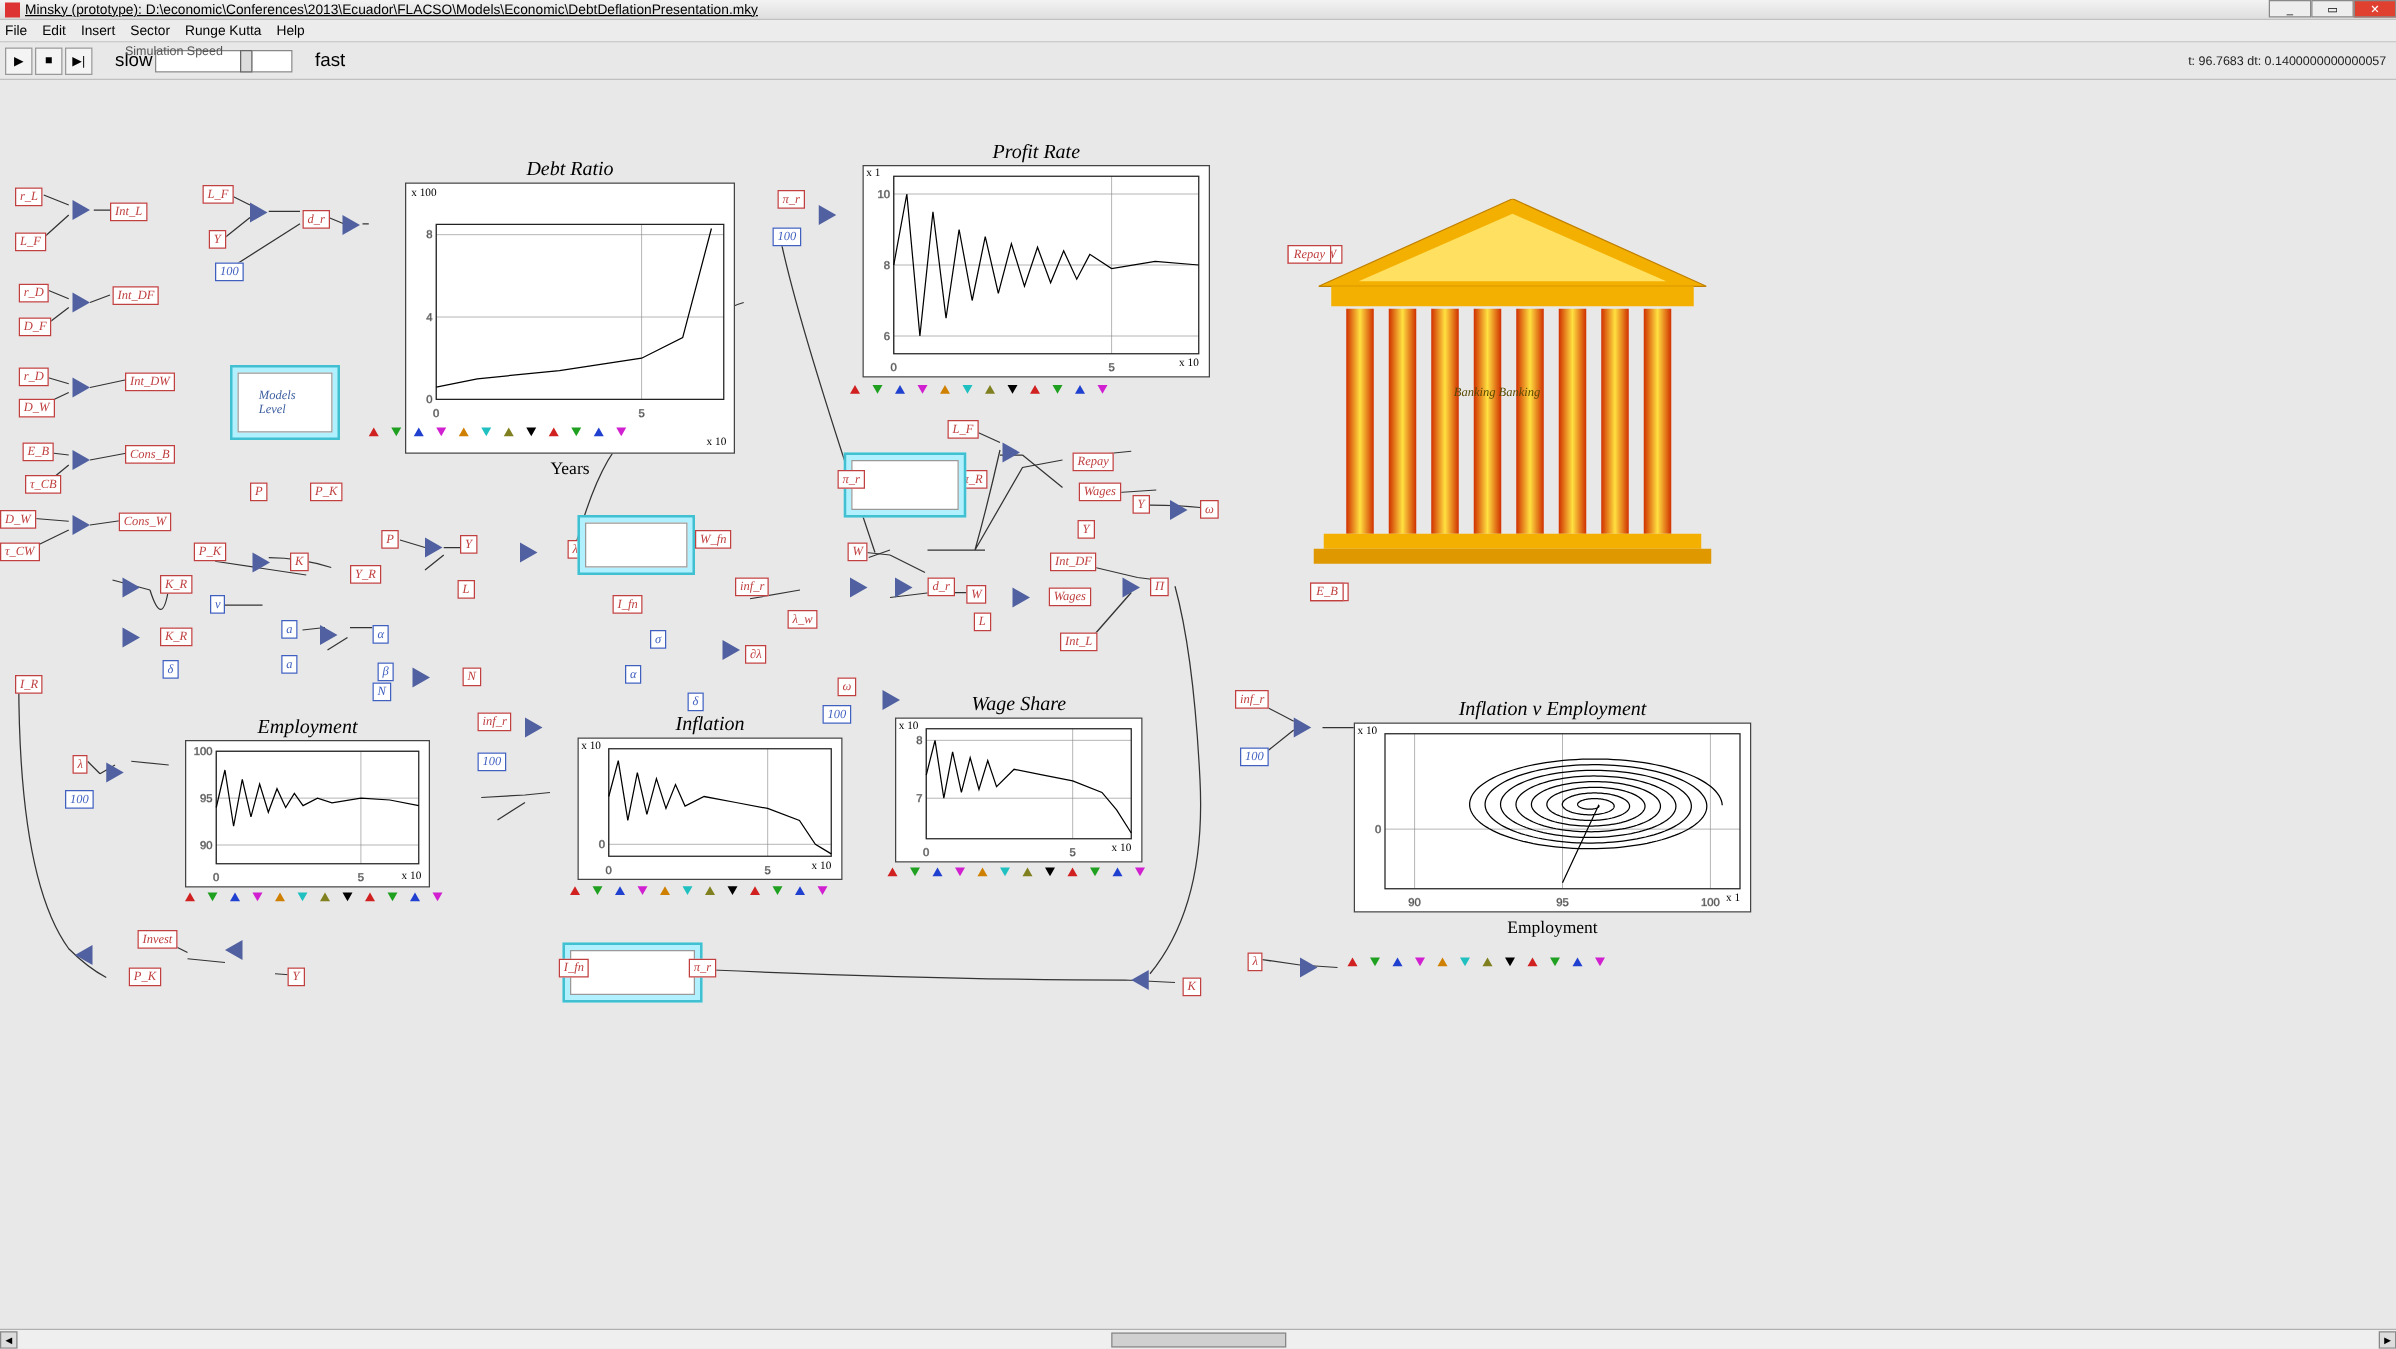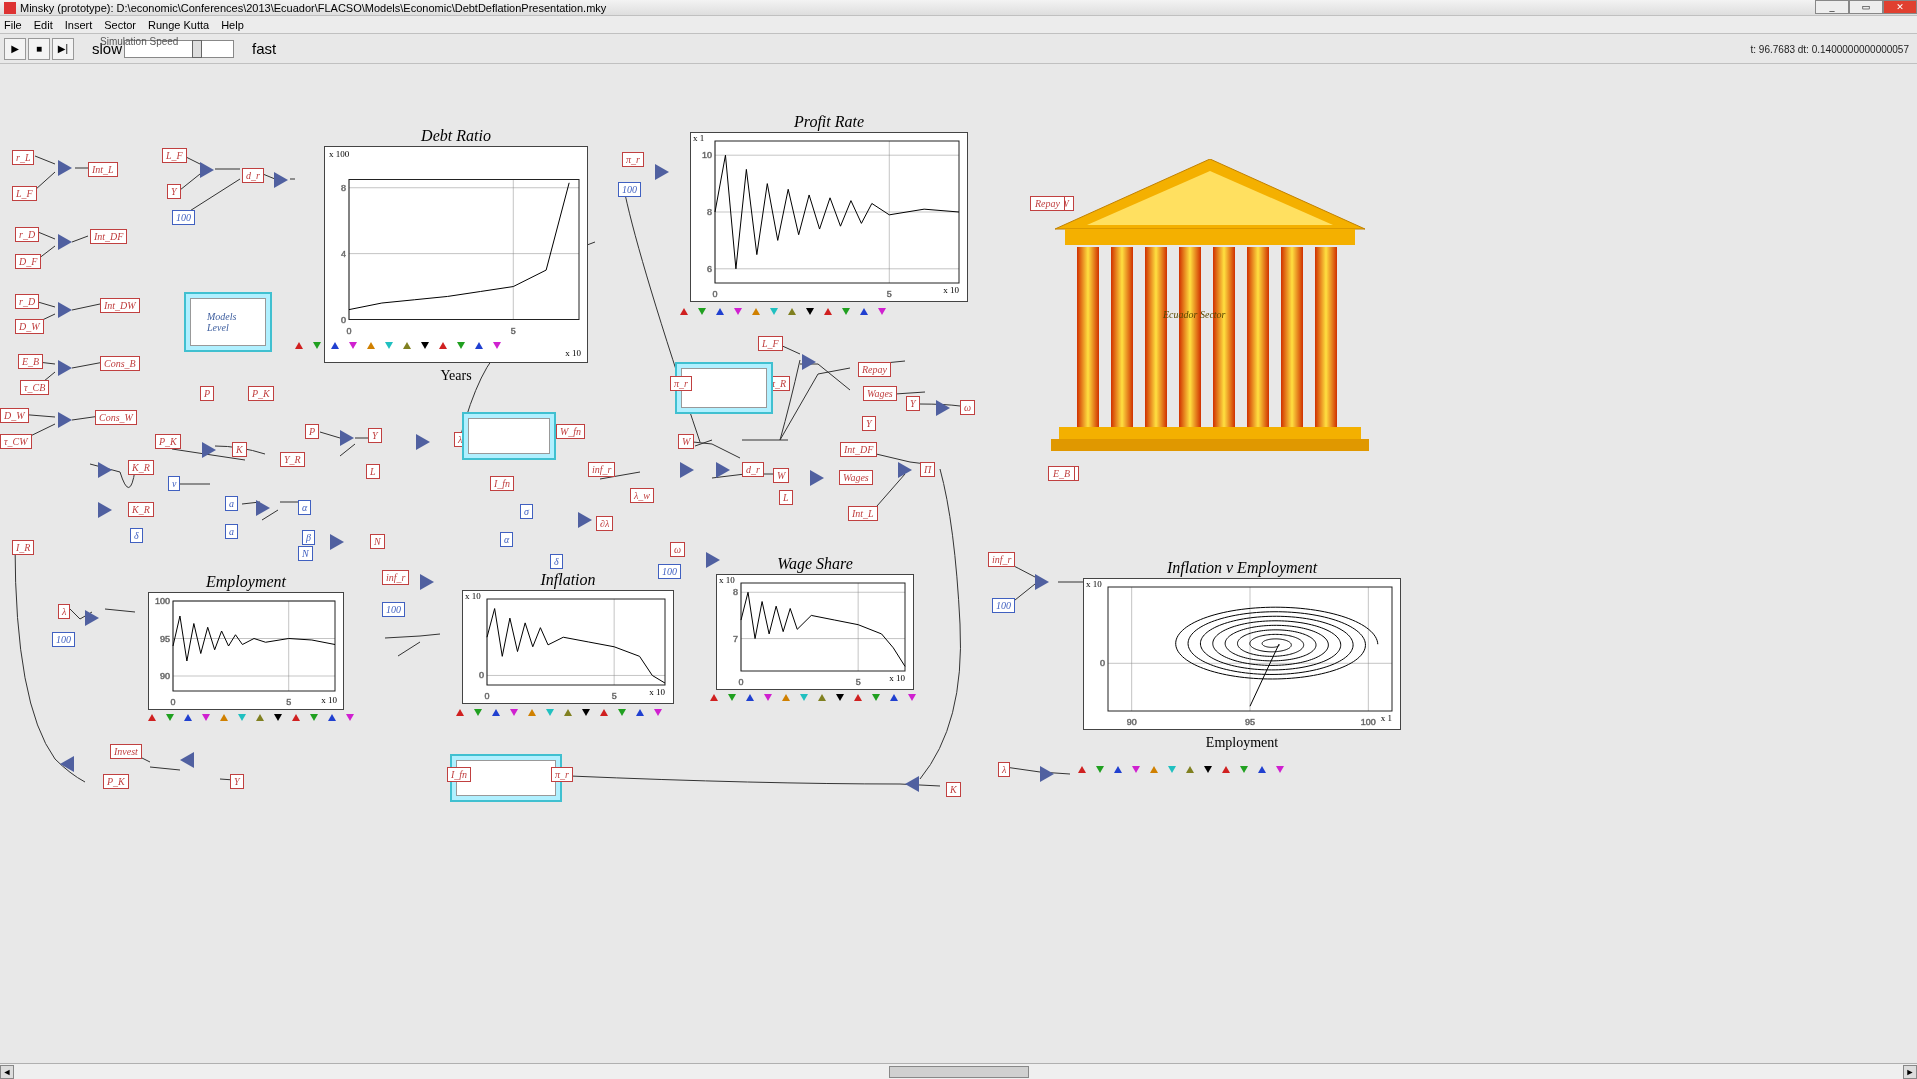--- a/index.html
+++ b/index.html
@@ -1,17 +1,17 @@
 <!DOCTYPE html>
 <html><head>
 <meta charset="utf-8">
 <style>
 * { box-sizing: border-box; margin: 0; padding: 0; }
 body { font-family: "Segoe UI", Tahoma, sans-serif; font-size: 11px; background: #e8e8e8; width: 1917px; height: 1079px; overflow: hidden; position: relative; }
-.titlebar { height: 16px; background: linear-gradient(#f3f3f3,#dedede); border-bottom: 1px solid #c0c0c0; display: flex; align-items: center; padding: 0 4px; font-size: 11px; }
+.titlebar { height: 16px; background: linear-gradient(#f3f3f3,#dedede); border-bottom: 1px solid #c0c0c0; display: flex; align-items: center; padding: 0 4px; font-size: 11px; text-decoration: underline; }
 .titlebar .icon { width: 12px; height: 12px; background: #d33; margin-right: 4px; }
 .winbtns { position: absolute; right: 0; top: 0; display: flex; }
 .winbtn { width: 34px; height: 14px; font-size: 9px; display: flex; align-items: center; justify-content: center; border: 1px solid #888; background: #eee; }
 .winbtn.close { background: #e04030; color: #fff; }
 .menubar { height: 18px; background: #ececec; border-bottom: 1px solid #c0c0c0; display: flex; align-items: center; padding: 0 4px; font-size: 11px; gap: 12px; }
 .menubar span { cursor: default; }
 .toolbar1 { height: 30px; background: #e8e8e8; border-bottom: 1px solid #c0c0c0; display: flex; align-items: center; padding: 0 4px; gap: 2px; }
 .tbtn { width: 22px; height: 22px; border: 1px solid #999; background: #f4f4f4; display: flex; align-items: center; justify-content: center; font-size: 10px; }
 .speedlbl { font-size: 15px; margin-left: 16px; }
 .slider { width: 110px; height: 18px; background: #fff; border: 1px solid #888; position: relative; }
@@ -550,21 +550,21 @@
       <rect x="24" y="268" width="302" height="12" fill="#f4b000"></rect>
       <rect x="16" y="280" width="318" height="12" fill="#e09800"></rect>
       <defs>
         <linearGradient id="g1" x1="0" x2="1">
           <stop offset="0" stop-color="#d03000"></stop>
             <stop offset=".5" stop-color="#ffe040"></stop>
             <stop offset="1" stop-color="#d03000"></stop>
         </linearGradient>
       </defs>
     </svg>
-    <div class="banklbl" style="left:128px;top:150px">Ecuador Sector</div>
+    <div class="banklbl" style="left:128px;top:150px">Banking Banking</div>
   </div>
 
   <div class="godley-ins" style="left:1048px;top:402px">
     <div class="wbox">L_F</div>
     <div class="wbox">D_F</div>
     <div class="wbox">D_W</div>
     <div class="wbox">E_B</div>
   </div>
 
 </div>

